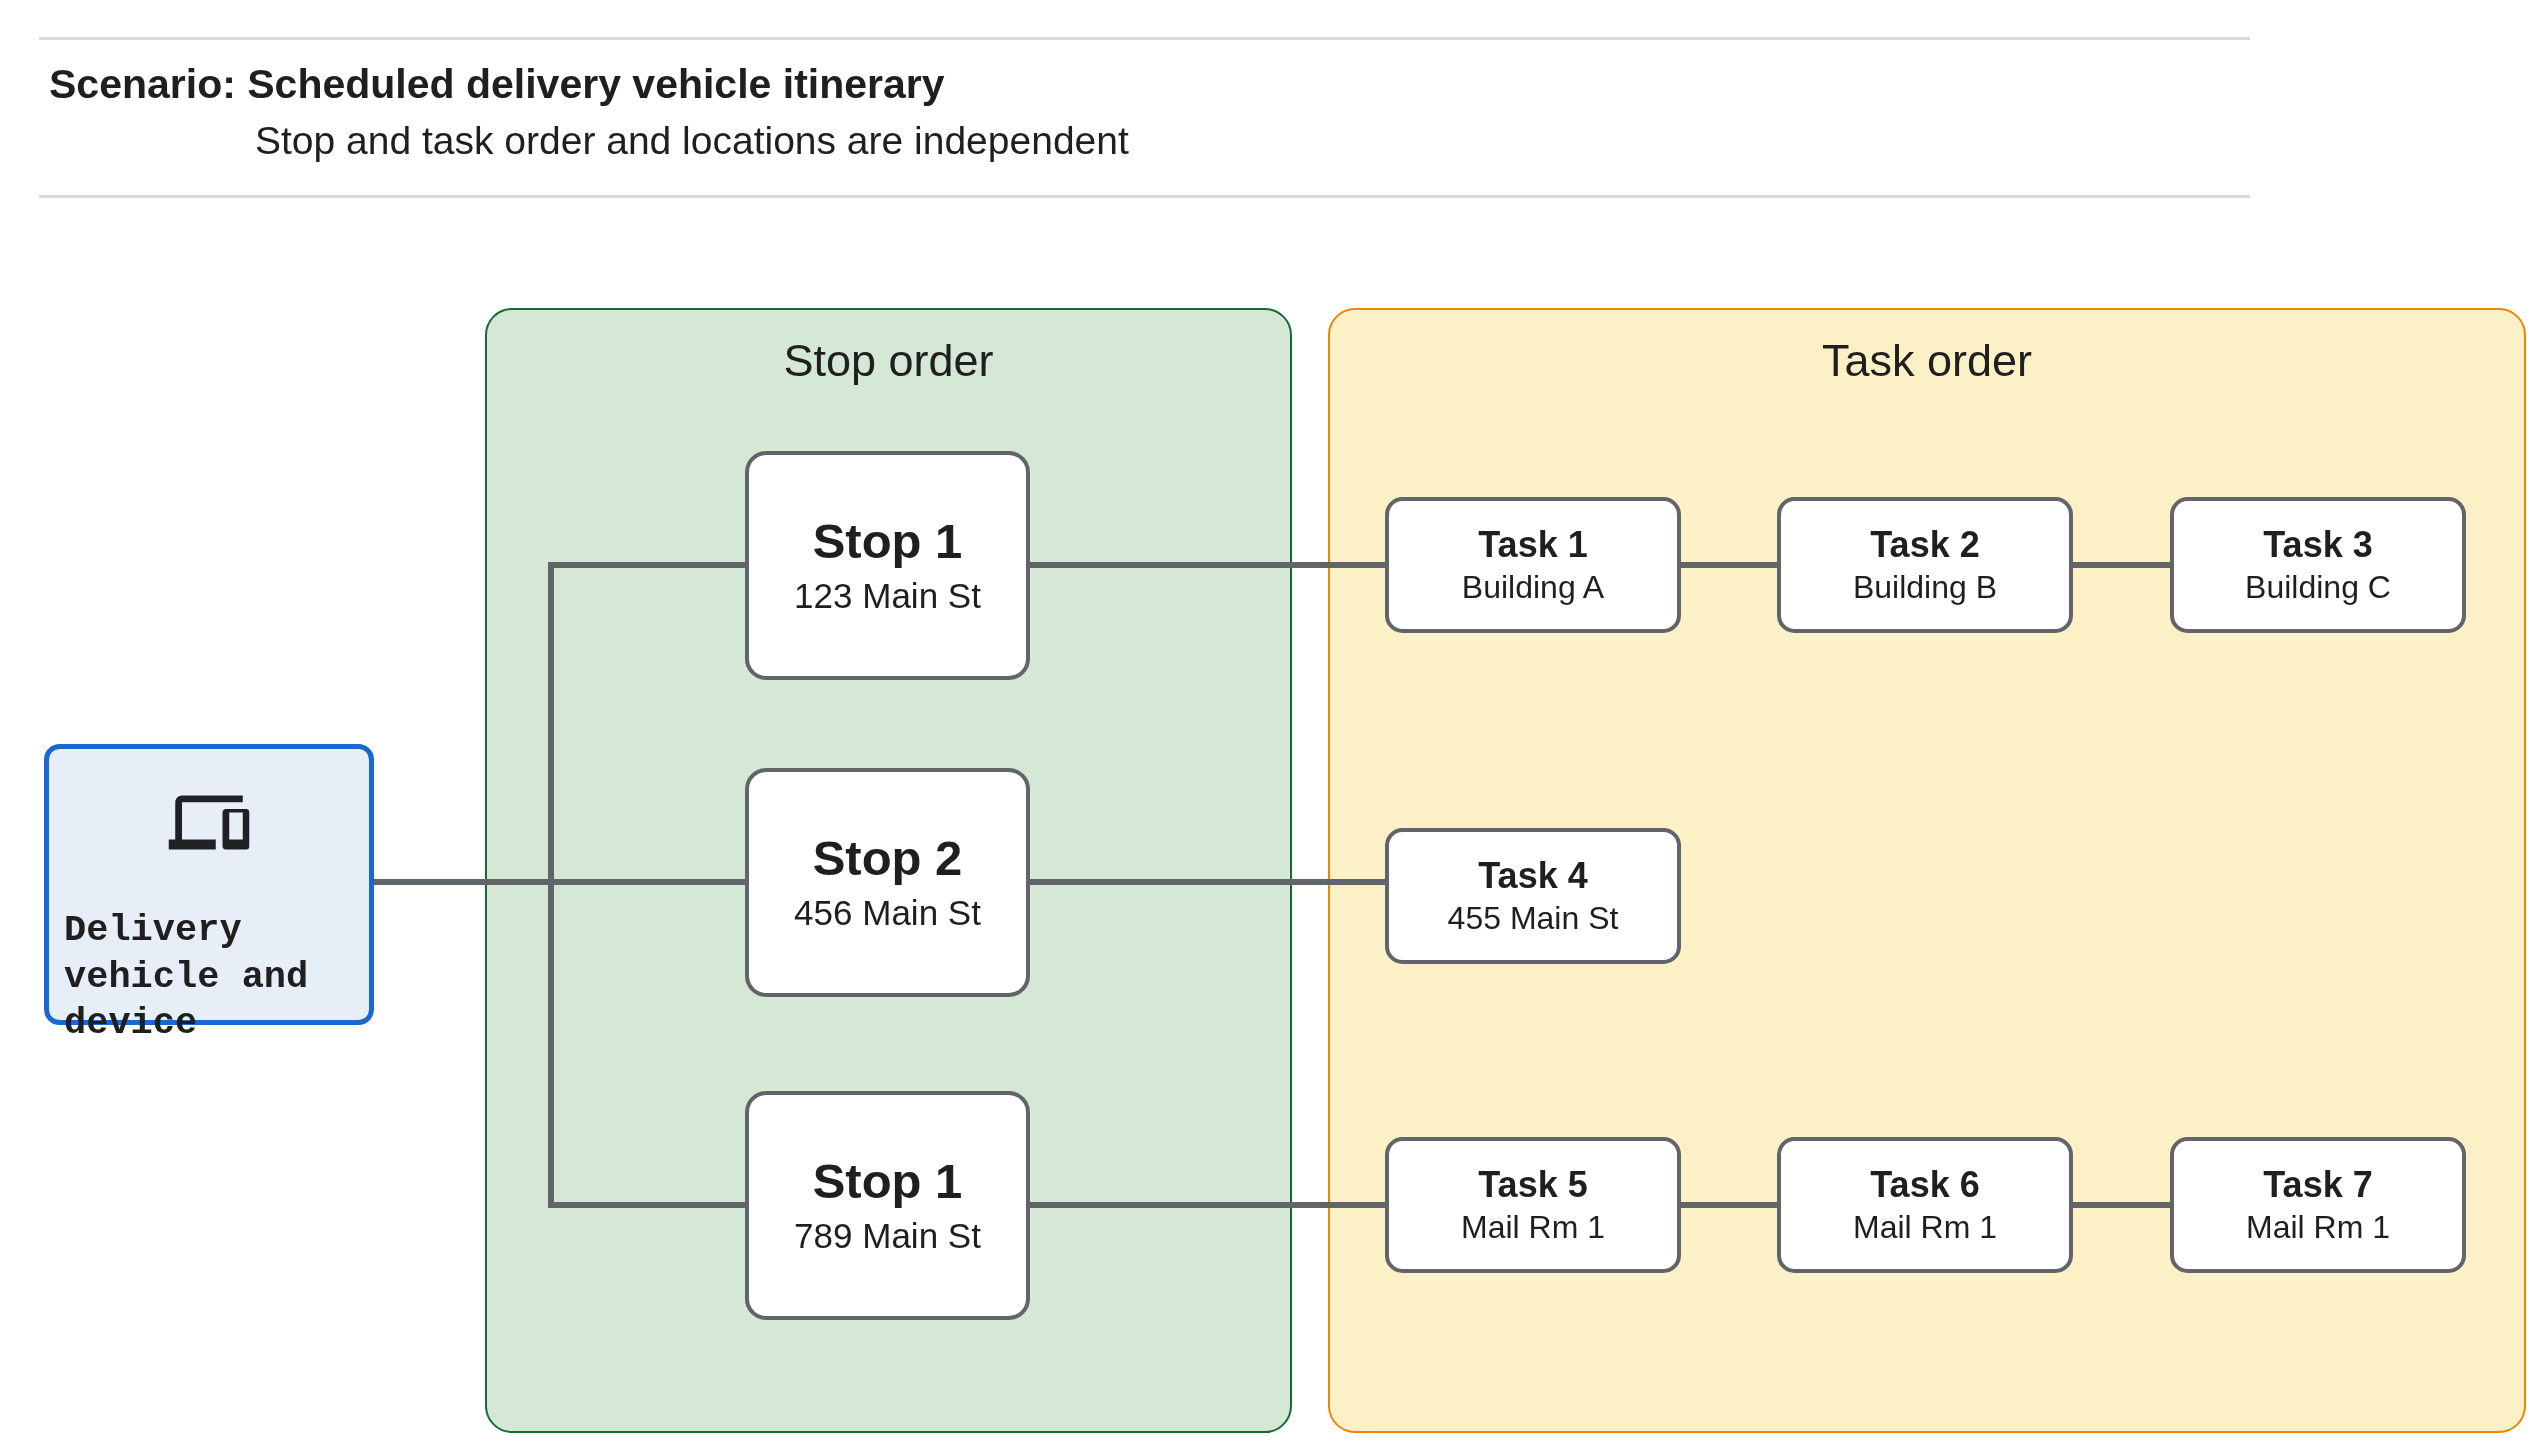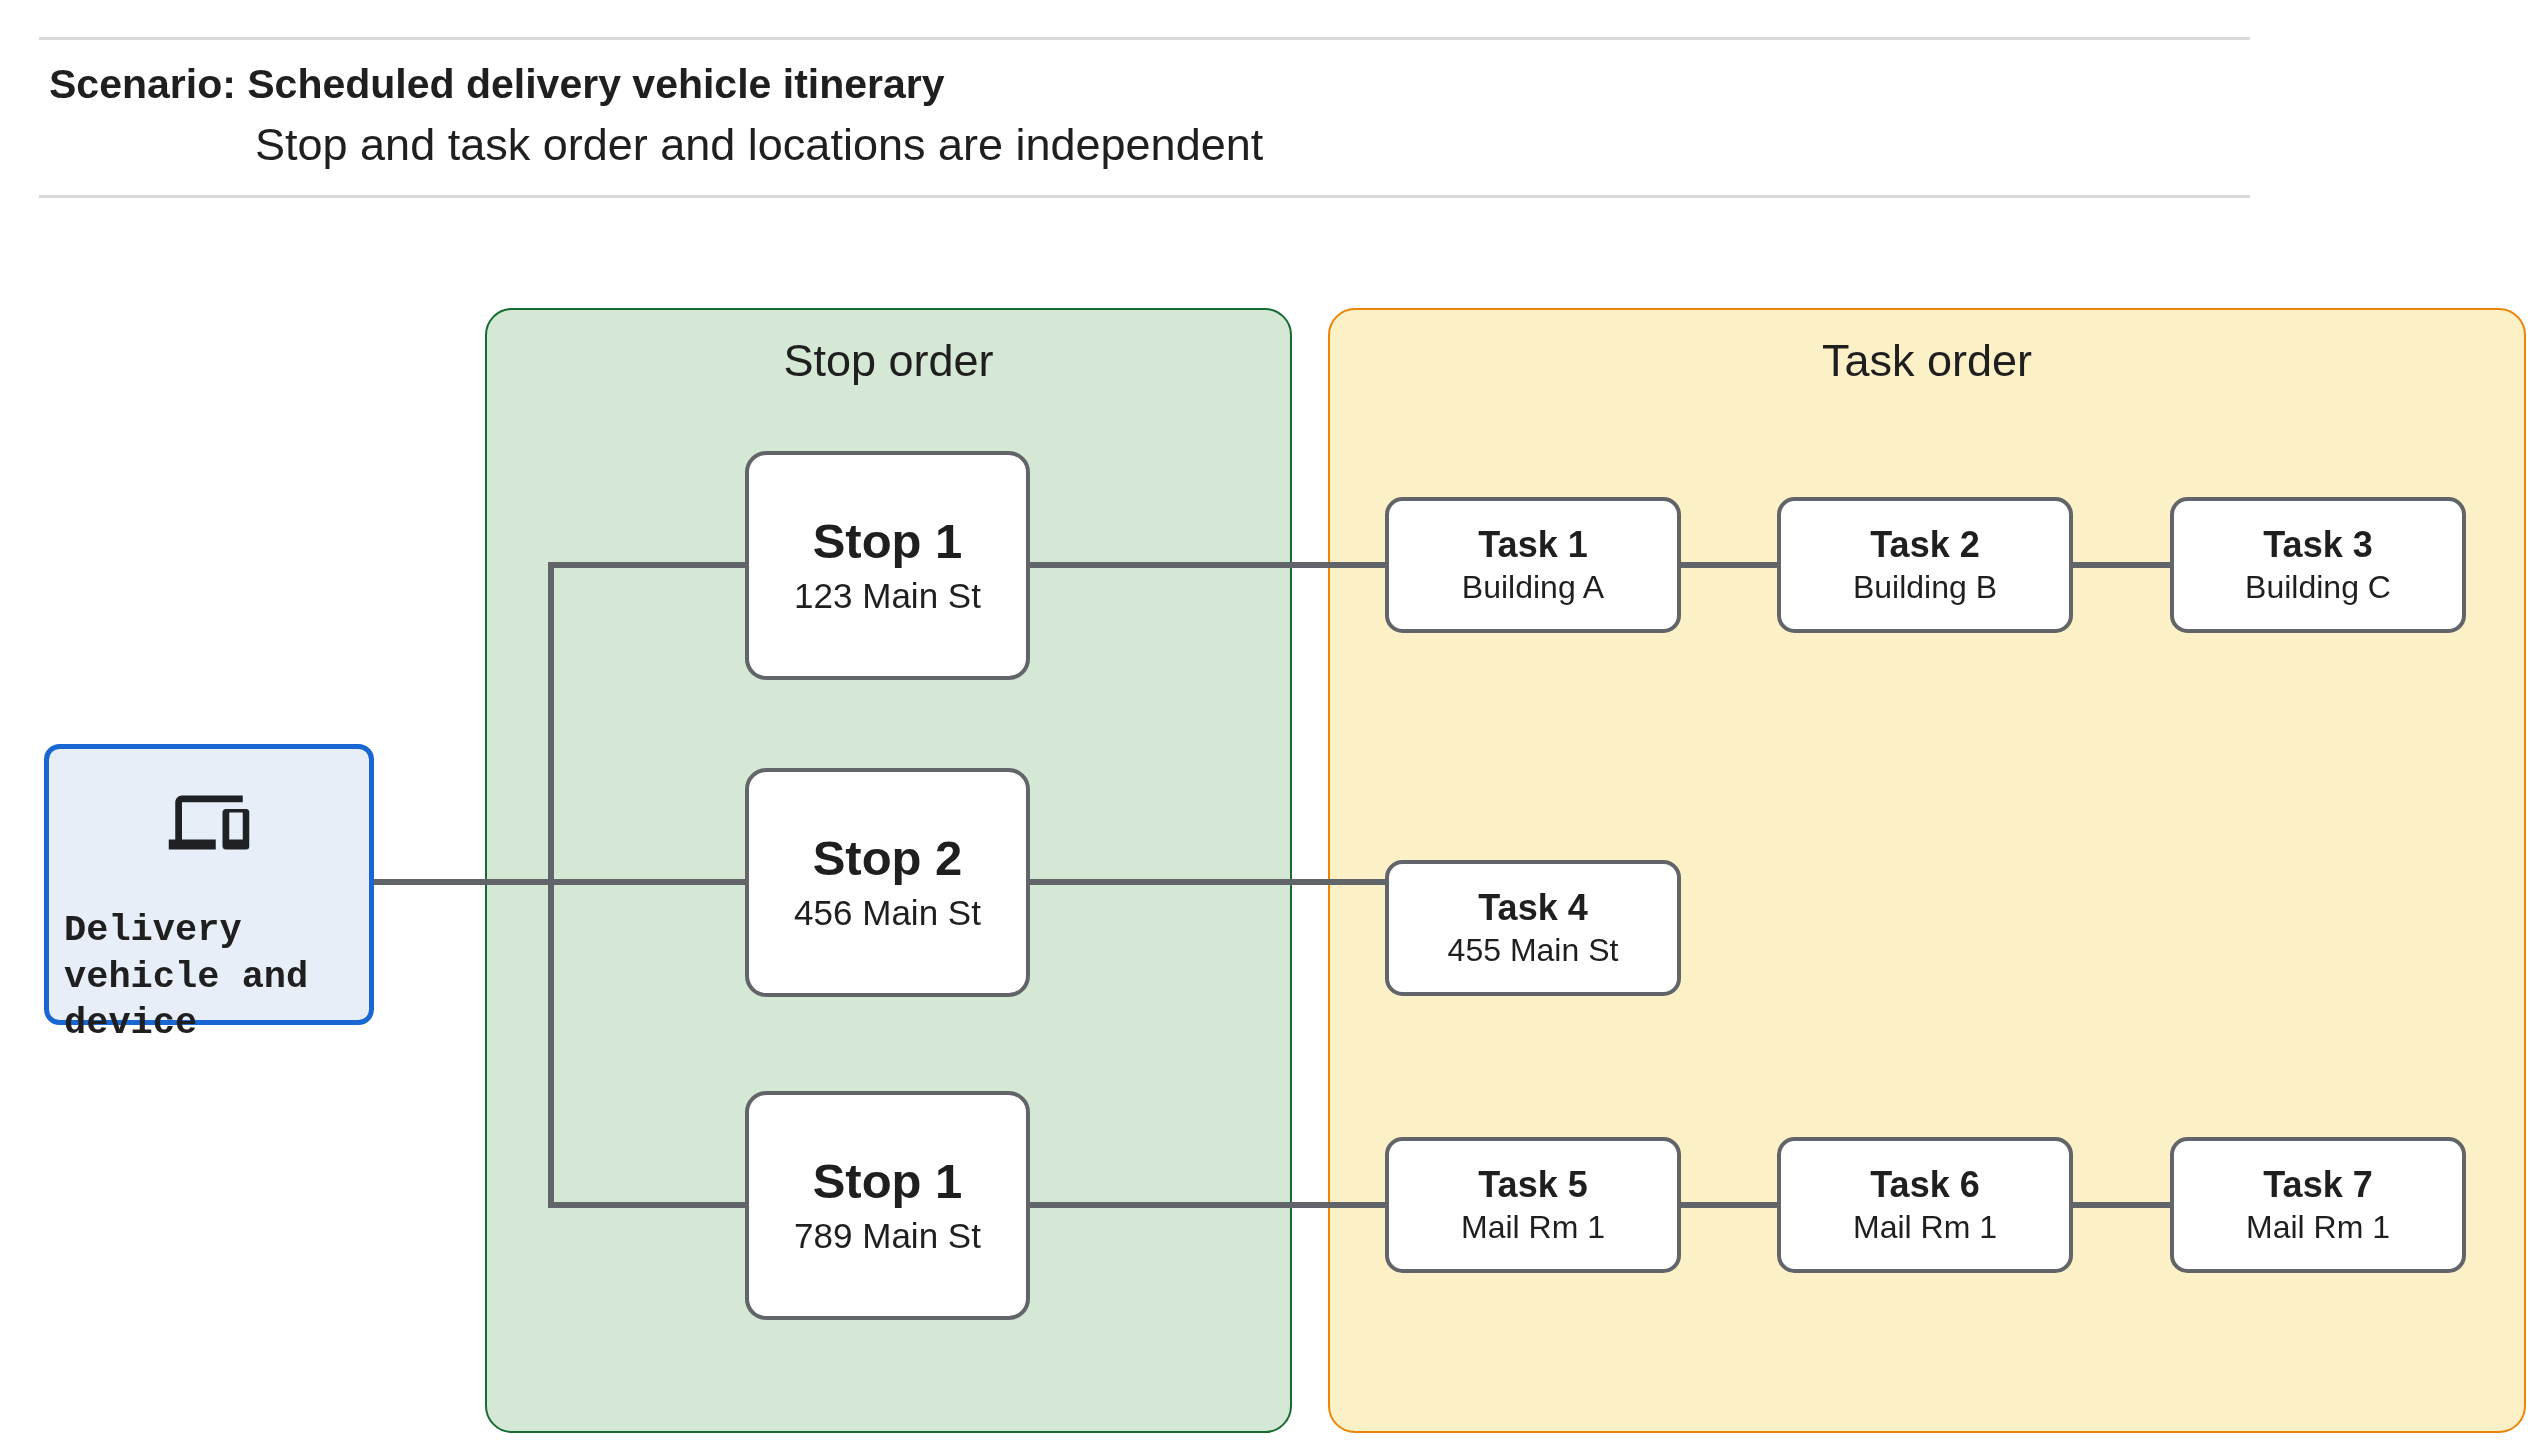--- a/index.html
+++ b/index.html
@@ -39,21 +39,21 @@
     top: 62px;
     font-size: 41px;
     font-weight: bold;
     line-height: 1.1;
     white-space: nowrap;
   }
   .page-subtitle {
     position: absolute;
     left: 255px;
     top: 120px;
-    font-size: 45px;
+    font-size: 39px;
     font-weight: normal;
     line-height: 1.1;
     white-space: nowrap;
   }
   .panel {
     position: absolute;
     top: 308px;
     height: 1125px;
     border-radius: 27px;
     box-sizing: border-box;
@@ -206,21 +206,21 @@
   </div>
   <div class="node task-node" style="left:1777px; top:497px;">
     <div class="name">Task 2</div>
     <div class="loc">Building B</div>
   </div>
   <div class="node task-node" style="left:2170px; top:497px;">
     <div class="name">Task 3</div>
     <div class="loc">Building C</div>
   </div>
 
-  <div class="node task-node" style="left:1385px; top:860px;">
+  <div class="node task-node" style="left:1385px; top:828px;">
     <div class="name">Task 4</div>
     <div class="loc">455 Main St</div>
   </div>
 
   <div class="node task-node" style="left:1385px; top:1137px;">
     <div class="name">Task 5</div>
     <div class="loc">Mail Rm 1</div>
   </div>
   <div class="node task-node" style="left:1777px; top:1137px;">
     <div class="name">Task 6</div>

